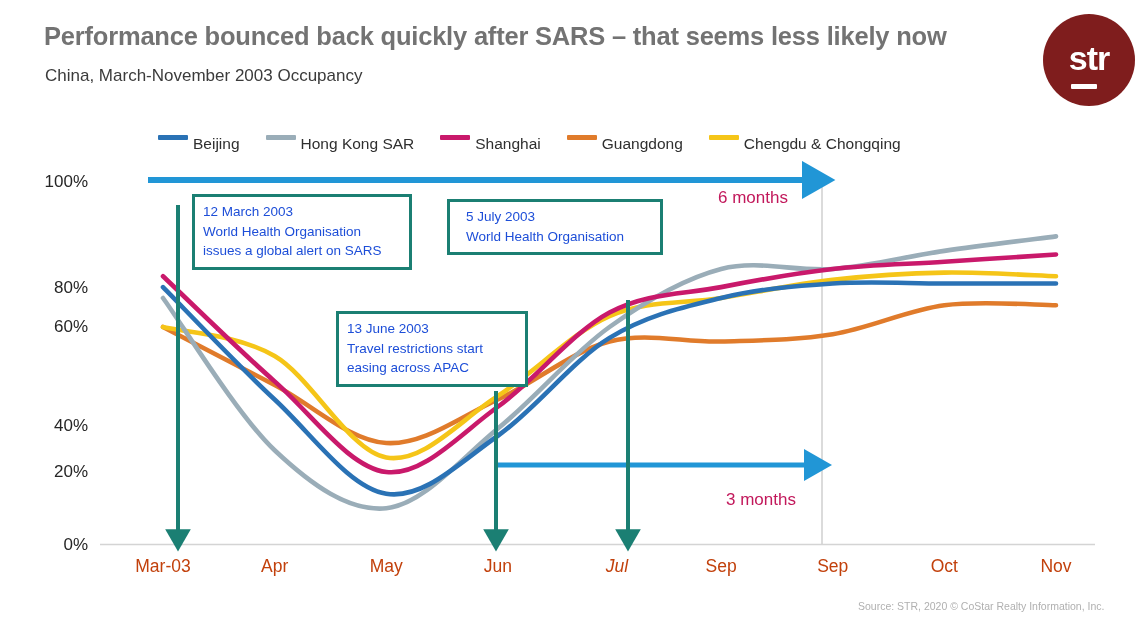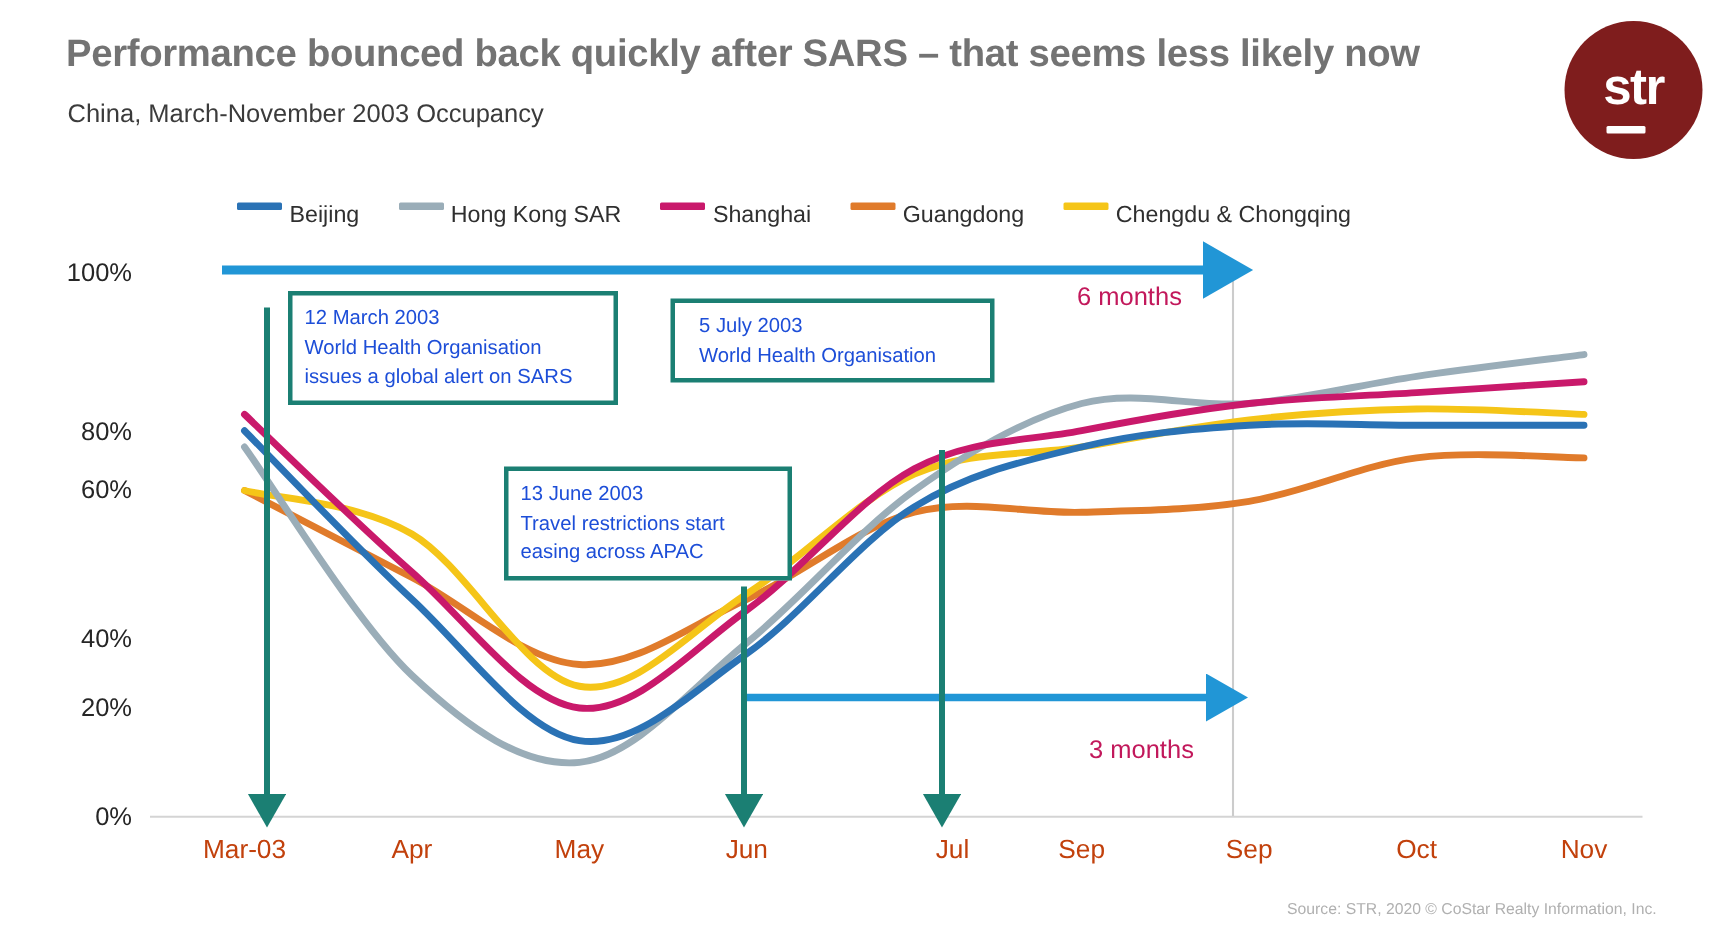--- a/index.html
+++ b/index.html
@@ -236,21 +236,21 @@
       <div class="ytick" style="top: 327px; left: 18px; right: auto;">60%</div>
       <div class="ytick" style="top: 254.5px; left: 18px; right: auto; margin-top: 33px;">80%</div>
       <div class="ytick" style="top: 182px; left: 18px; right: auto;">100%</div>
     </div>
 
   <div id="xticks">
       <div class="xtick" style="left: 163px;">Mar-03</div>
       <div class="xtick" style="left: 274.625px;">Apr</div>
       <div class="xtick" style="left: 386.25px;">May</div>
       <div class="xtick" style="left: 497.875px;">Jun</div>
-      <div class="xtick" style="left: 635px;">Jul</div>
+      <div class="xtick" style="left: 617px; font-style: italic;">Jul</div>
       <div class="xtick" style="left: 721.125px;">Sep</div>
       <div class="xtick" style="left: 832.75px;">Sep</div>
       <div class="xtick" style="left: 944.375px;">Oct</div>
       <div class="xtick" style="left: 1056px;">Nov</div>
     </div>
 
   <div class="annot" id="annot0" style="left:163px; top:194px; width:220px;">
       <div>12 March 2003</div>
       <div>World Health Organisation</div>
       <div>issues a global alert on SARS</div>

